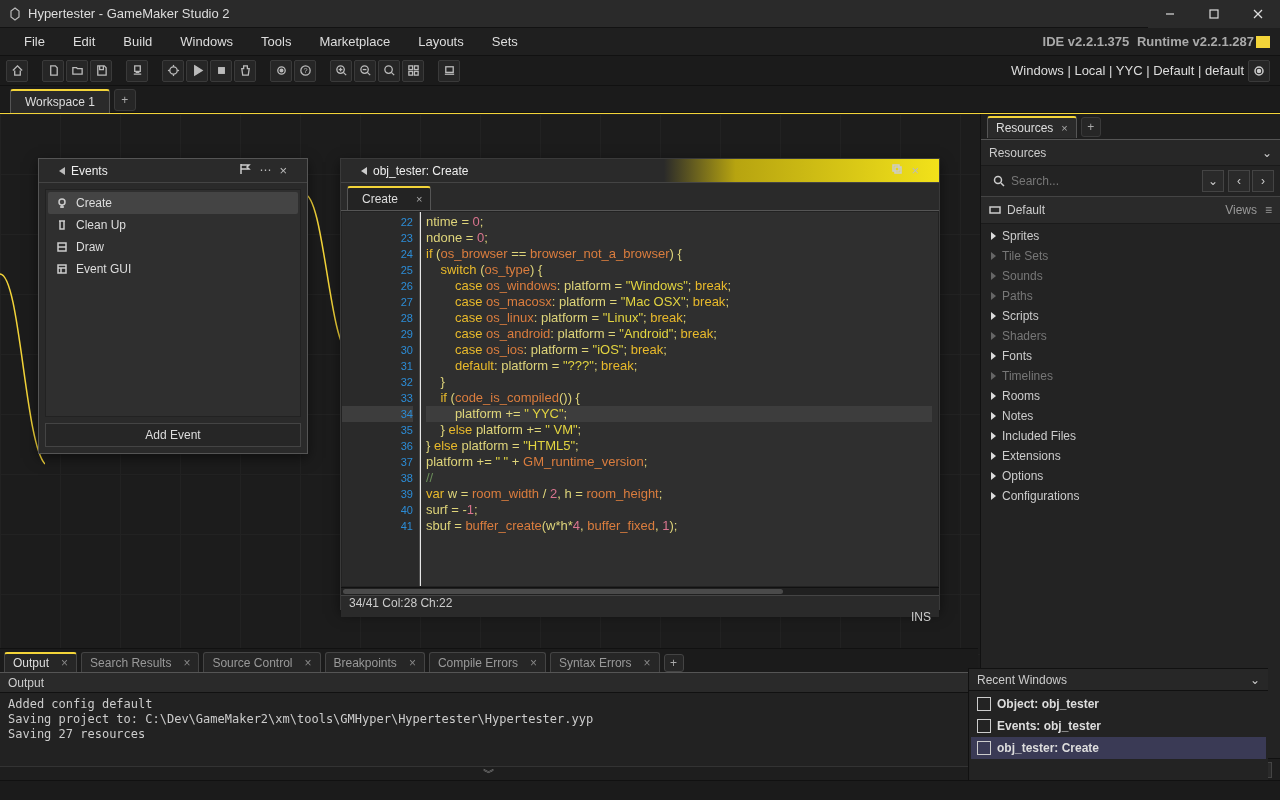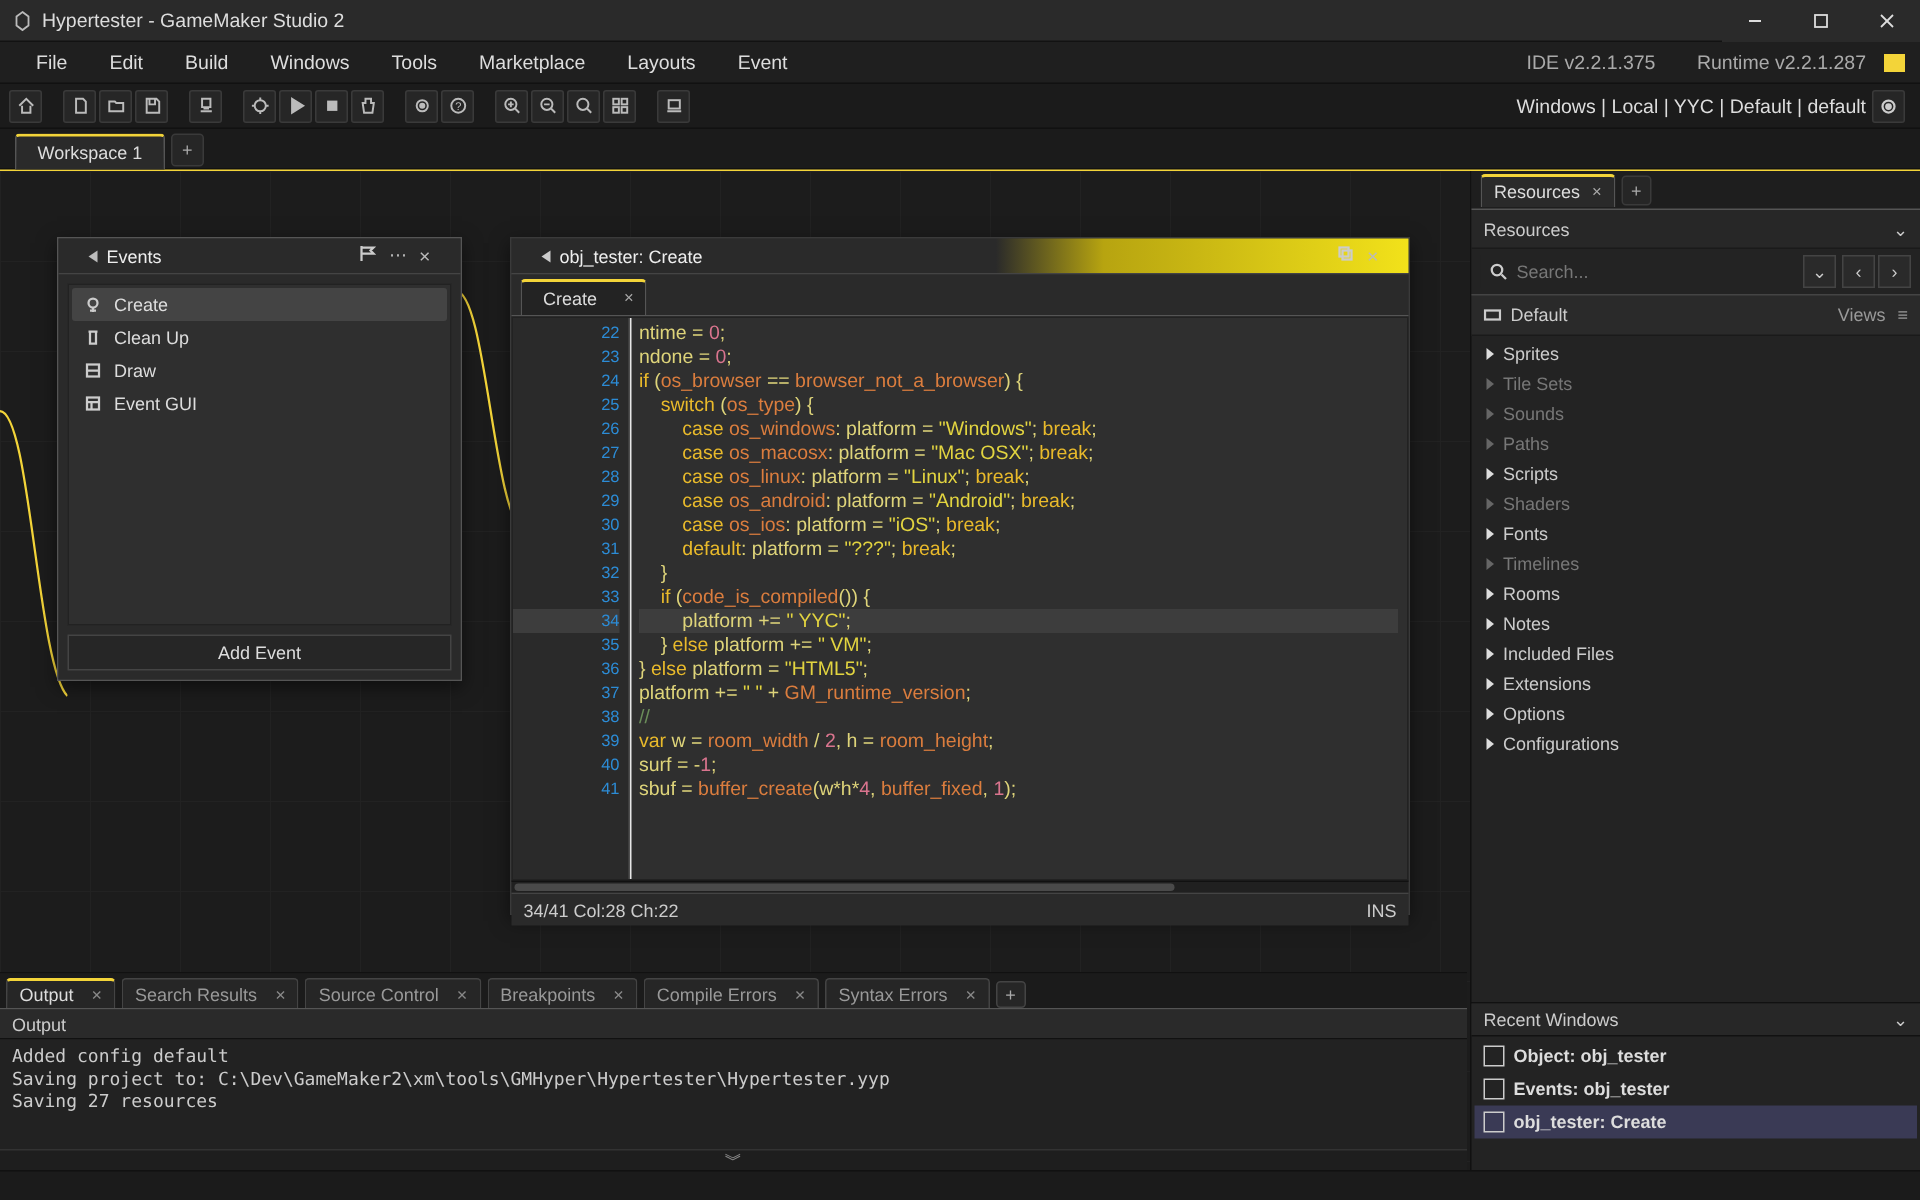--- a/index.html
+++ b/index.html
@@ -9,21 +9,21 @@
   .titlebar { height: 28px; background: #2a2a2a; display: flex; align-items: center; padding-left: 8px; color: #ddd; font-size: 13px; border-bottom: 1px solid #121212; }
   .titlebar .logo { width: 14px; height: 14px; margin-right: 6px; }
   .titlebar .logo svg { width: 14px; height: 14px; }
   .titlebar .winbtns { margin-left: auto; display: flex; }
   .titlebar .winbtn { width: 44px; height: 28px; display: flex; align-items: center; justify-content: center; background: #2a2a2a; }
   .titlebar .winbtn svg { width: 10px; height: 10px; stroke: #ddd; stroke-width: 1.2; fill: none; }
 
   
   .menubar { height: 28px; background: #1f1f1f; display: flex; align-items: center; padding: 0 10px; border-bottom: 1px solid #111; color: #ddd; font-size: 13px; }
   .menubar .menu-item { padding: 0 14px; height: 100%; display: flex; align-items: center; }
-  .menubar .right { margin-left: auto; color: #aaa; display: flex; align-items: center; gap: 12px; }
+  .menubar .right { margin-left: auto; color: #aaa; display: flex; align-items: center; gap: 2px; font-weight: bold; }
   .menubar .feedback { width: 14px; height: 12px; background: #f3d439; display:inline-block; }
 
   
   .toolbar { height: 30px; background: #1b1b1b; display: flex; align-items: center; padding: 0 6px; border-bottom: 1px solid #111; gap: 2px; }
   .toolbar .tbtn { width: 22px; height: 22px; border: 1px solid #3a3a3a; background: #262626; border-radius: 2px; display:flex; align-items:center; justify-content:center; }
   .toolbar .tbtn svg { width: 13px; height: 13px; stroke: #bbb; stroke-width: 1.4; fill: none; }
   .toolbar .sep { width: 10px; }
   .toolbar .right { margin-left: auto; color: #ddd; font-size: 13px; display:flex; align-items:center; gap:4px; padding-right:4px; }
   .toolbar .right .target-btn { width:22px; height:22px; border:1px solid #3a3a3a; background:#262626; border-radius:2px; display:flex; align-items:center; justify-content:center; }
 
@@ -64,21 +64,21 @@
   .gutter .ln.cur { background:#3d3d3d; }
   .code { flex:1; padding: 2px 6px; line-height:16px; position:relative; white-space:pre; overflow:hidden; color:#ded47a;}
   .code .l { height:16px; position:relative;}
   .code .l.cur { background:#3d3d3d; }
   .code .caret-col { position:absolute; left:0; top:0; bottom:0; width:1px; background:#e7e7e7; }
   .kw { color:#e9ba2b; }
   .fn { color:#db7d3e; }
   .str { color:#e2d440; }
   .num { color:#d9748e; }
   .cmt { color:#6b8e5a; }
-  .code-status { height:22px; background:#2a2a2a; border-top:1px solid #444; display:flex; align-items:center; padding:0 8px; color:#ccc; font-size:12px; }
+  .code-status { height:22px; background:#2a2a2a; border-top:1px solid #444; display:flex; padding:0 8px; color:#ccc; font-size:12px;flex-direction:column; }
   .code-status .ins { margin-left:auto; }
   .code-scroll { height:8px; background:#202020; border-top:1px solid #111; position:relative;}
   .code-scroll .thumb { position:absolute; left:2px; top:1px; height:5px; width:440px; background:#4a4a4a; border-radius:3px; }
   .bp-arrow { position:absolute; left: -15px; top:0; width:10px; height:16px; display:flex; align-items:center;}
   .bp-arrow::before{content:""; width:0; height:0; border-top:4px solid transparent; border-bottom:4px solid transparent; border-left:6px solid #f3d439;}
 
   
   .sidebar { width: 300px; background: #232323; border-left: 1px solid #111; display:flex; flex-direction:column; }
   .side-tabs { display:flex; align-items:center; height:26px; background:#1e1e1e; padding-left:6px; border-bottom:1px solid #555; }
   .side-tab { background:#2a2a2a; border:1px solid #555; border-bottom:none; border-top:2px solid #f3d439; height:22px; padding:0 8px; display:flex; align-items:center; gap:8px; color:#ddd; border-radius:3px 3px 0 0; }
@@ -107,21 +107,21 @@
   .btabs { height:24px; display:flex; align-items:flex-end; background:#1b1b1b; border-bottom:1px solid #555; padding-left:4px; gap:4px;}
   .btab { height:20px; background:#262626; border:1px solid #444; border-bottom:none; border-radius:3px 3px 0 0; display:flex; align-items:center; padding:0 8px; gap:12px; color:#999; font-size:12px;}
   .btab.act { border-top:2px solid #f3d439; color:#ddd; }
   .btab .x { color:#888; }
   .btab-add { width:20px; height:18px; background:#262626; border:1px solid #444; display:flex;align-items:center;justify-content:center; color:#aaa; border-radius:3px;}
   .bhead { height:20px; background:#2a2a2a; display:flex; align-items:center; padding:0 8px; border-bottom:1px solid #111;color:#ccc;}
   .bbody { flex:1; background:#222; color:#ccc; font-family:"Consolas",monospace; font-size:12px; padding:4px 8px; white-space:pre; line-height:15px; overflow:hidden;}
   .expand-bar { height:14px; background:#1e1e1e; border-top:1px solid #333; display:flex; align-items:center; justify-content:center; color:#888; }
 
   
-  .recent { position:absolute; right:0; bottom:20px; width:300px; height:112px; background:#232323; border-left:1px solid #111; border-top:1px solid #111; display:flex; flex-direction:column;}
+  .recent { position:absolute; right:12px; bottom:20px; width:300px; height:112px; background:#232323; border-left:1px solid #111; border-top:1px solid #111; display:flex; flex-direction:column;}
   .recent-head { height:22px; background:#272727; display:flex; align-items:center; padding:0 8px; border-bottom:1px solid #111;}
   .recent-head .chev { margin-left:auto; }
   .recent-body { flex:1; padding:2px;font-weight:bold;}
   .recent-row { height:22px; display:flex; align-items:center; gap:6px; padding:0 6px; color:#ddd;}
   .recent-row.sel { background:#3a3a55; }
   .recent-row .ricon { width:14px; height:14px; border:1px solid #ccc; }
 
   
   .footer { position:absolute; left:0; right:0; bottom:0; height:20px; background:#1b1b1b; border-top:1px solid #111; }
 
@@ -159,21 +159,21 @@
 </div>
 
 <div class="menubar">
   <div class="menu-item">File</div>
   <div class="menu-item">Edit</div>
   <div class="menu-item">Build</div>
   <div class="menu-item">Windows</div>
   <div class="menu-item">Tools</div>
   <div class="menu-item">Marketplace</div>
   <div class="menu-item">Layouts</div>
-  <div class="menu-item">Event</div>
+  <div class="menu-item">Sets</div>
   <div class="right">
     <span>IDE v2.2.1.375</span>
     <span>&nbsp;</span>
     <span>Runtime v2.2.1.287</span>
     <span class="feedback"></span>
   </div>
 </div>
 
 <div class="toolbar">
   <div class="tbtn">

